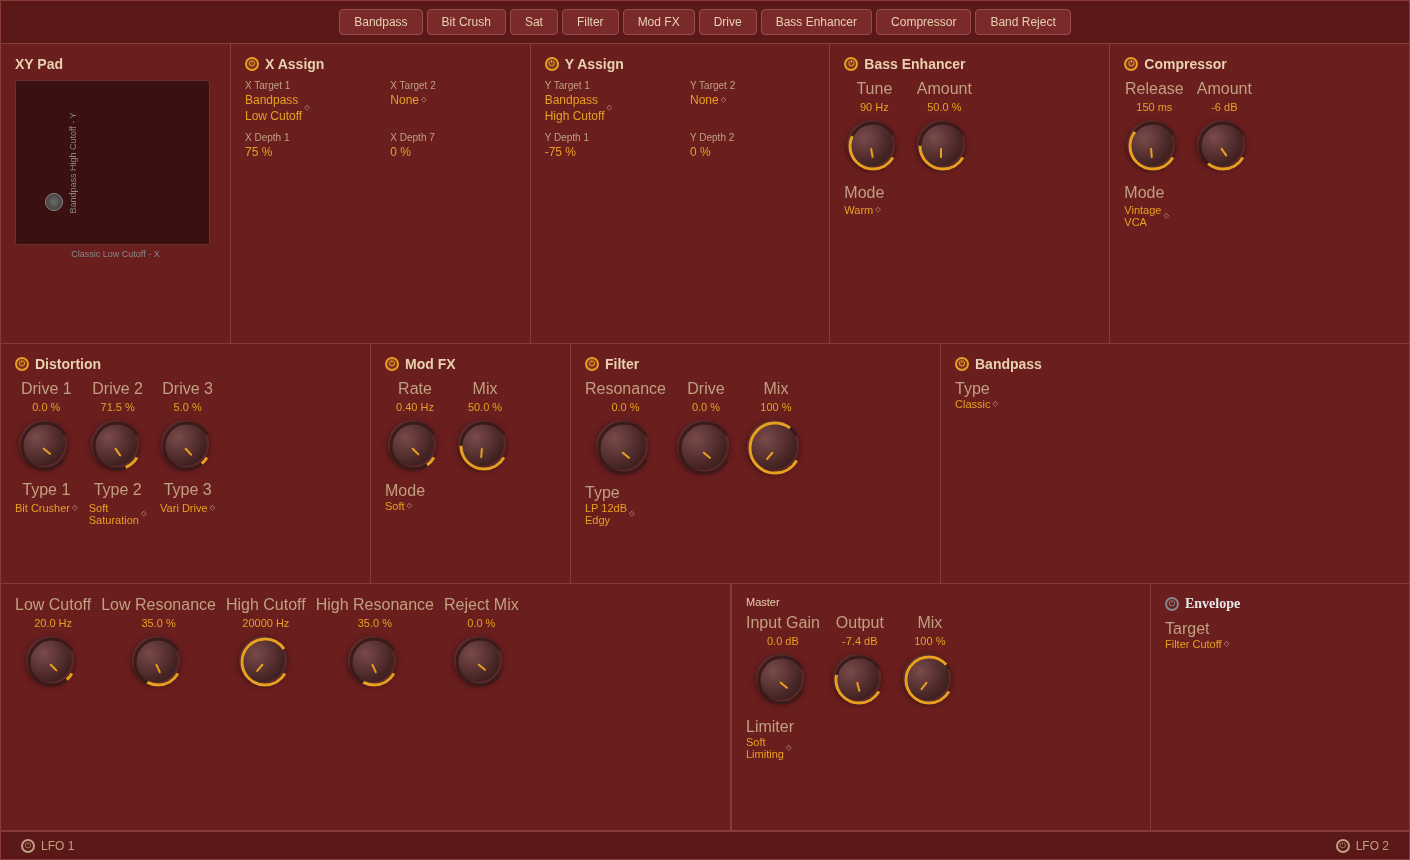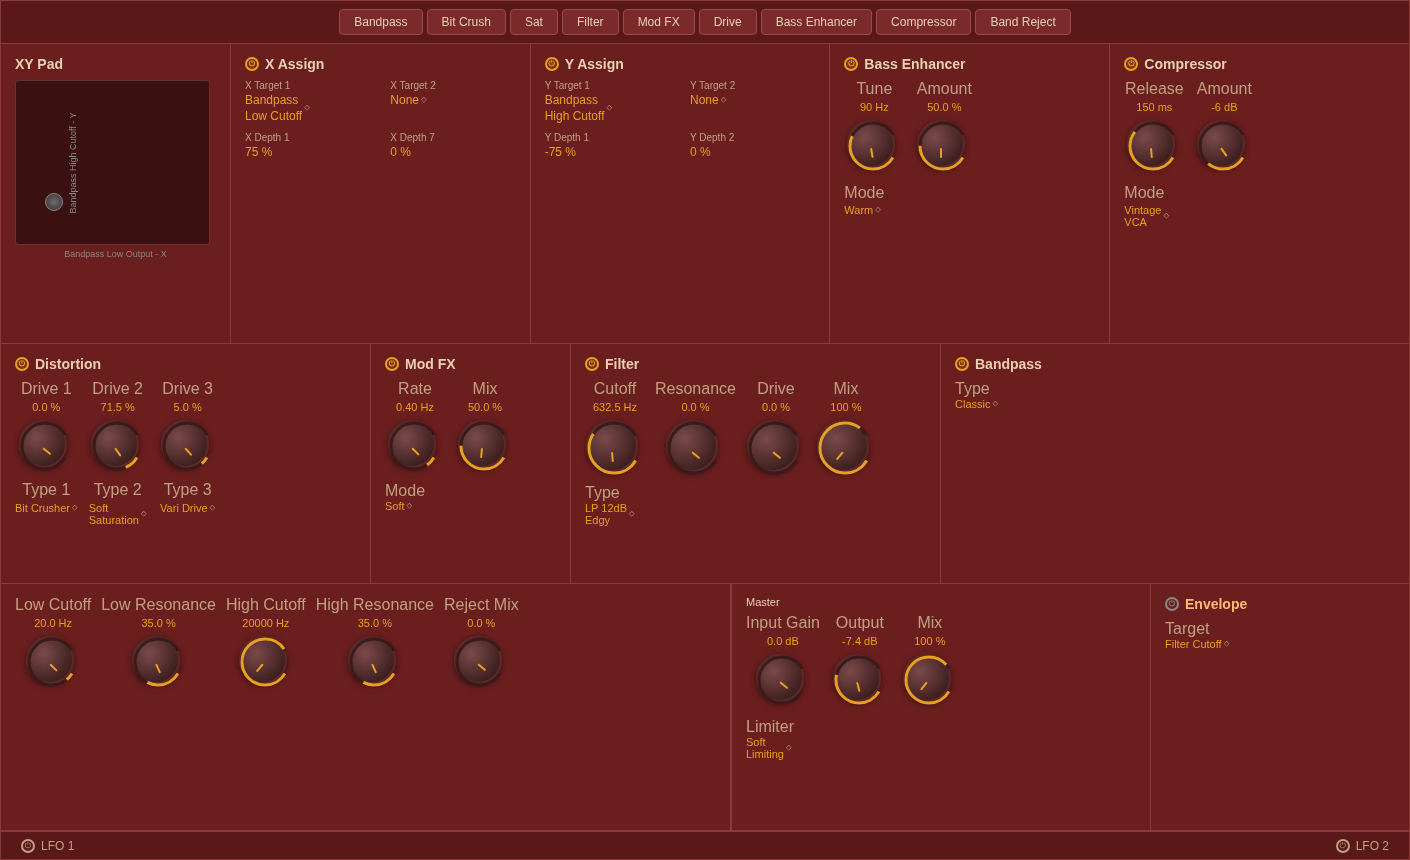--- a/index.html
+++ b/index.html
@@ -286,21 +286,21 @@
     <div class="section-row top-row">
 
       <div class="panel xy-pad-panel">
         <div class="panel-title">
           <span>XY Pad</span>
         </div>
         <div class="xy-pad-canvas">
           <div class="xy-label-y">Bandpass High Cutoff - Y</div>
           <div class="xy-cursor"></div>
         </div>
-        <div style="font-size:9px;color:#888;margin-top:4px;text-align:center;">Bandpass Low Output - X</div>
+        <div style="font-size:9px;color:#888;margin-top:4px;text-align:center;">Classic Low Cutoff - X</div>
       </div>
 
       <div class="panel assign-panel">
         <div class="panel-title">
           <span class="power-icon active">⏻</span>
           <span>X Assign</span>
         </div>
         <div class="assign-grid">
           <div class="assign-field">
             <span class="assign-label">X Target 1</span>
@@ -547,33 +547,20 @@
           </div>
         </div>
       </div>
 
       <div class="panel filter-panel">
         <div class="panel-title">
           <span class="power-icon active">⏻</span>
           <span>Filter</span>
         </div>
         <div class="knob-row">
-          <div class="knob-group">
-            <span class="knob-label">Cutoff</span>
-            <span class="knob-value">632.5 Hz</span>
-            <div style="position:relative;width:58px;height:58px;margin-top:4px;">
-              <div class="knob" style="width:52px;height:52px;">
-                <svg class="arc-svg" width="58" height="58">
-                  <circle cx="29" cy="29" r="25" fill="none" stroke="#3a1a1a" stroke-width="3" stroke-dasharray="130 27" stroke-dashoffset="-13"></circle>
-                  <circle cx="29" cy="29" r="25" fill="none" stroke="#e8a020" stroke-width="3" stroke-dasharray="80 77" stroke-dashoffset="-13"></circle>
-                </svg>
-                <div class="knob-indicator" style="transform:translateX(-50%) rotate(-5deg);"></div>
-              </div>
-            </div>
-          </div>
           <div class="knob-group">
             <span class="knob-label">Resonance</span>
             <span class="knob-value">0.0 %</span>
             <div style="position:relative;width:58px;height:58px;margin-top:4px;">
               <div class="knob" style="width:52px;height:52px;">
                 <svg class="arc-svg" width="58" height="58">
                   <circle cx="29" cy="29" r="25" fill="none" stroke="#3a1a1a" stroke-width="3" stroke-dasharray="130 27" stroke-dashoffset="-13"></circle>
                 </svg>
                 <div class="knob-indicator" style="transform:translateX(-50%) rotate(-50deg);"></div>
               </div>
@@ -750,21 +737,21 @@
           <span class="knob-label">Limiter</span>
           <div class="dropdown-value">
             Soft<br>Limiting <span class="dropdown-arrow">⬦</span>
           </div>
         </div>
       </div>
 
       <div class="panel envelope-panel">
         <div class="panel-title">
           <span class="power-icon" style="border-color:#888;color:#888;">⏻</span>
-          <span style="color:#fdba74;">Envelope</span>
+          <span style="color:#e5e5e5;font-family:Liberation Serif, serif;">Envelope</span>
         </div>
         <div>
           <span class="knob-label">Target</span>
           <div class="dropdown-value">
             <span>Filter Cutoff</span> 
               <span class="dropdown-arrow">⬦</span>
           </div>
         </div>
       </div>
     </div>

